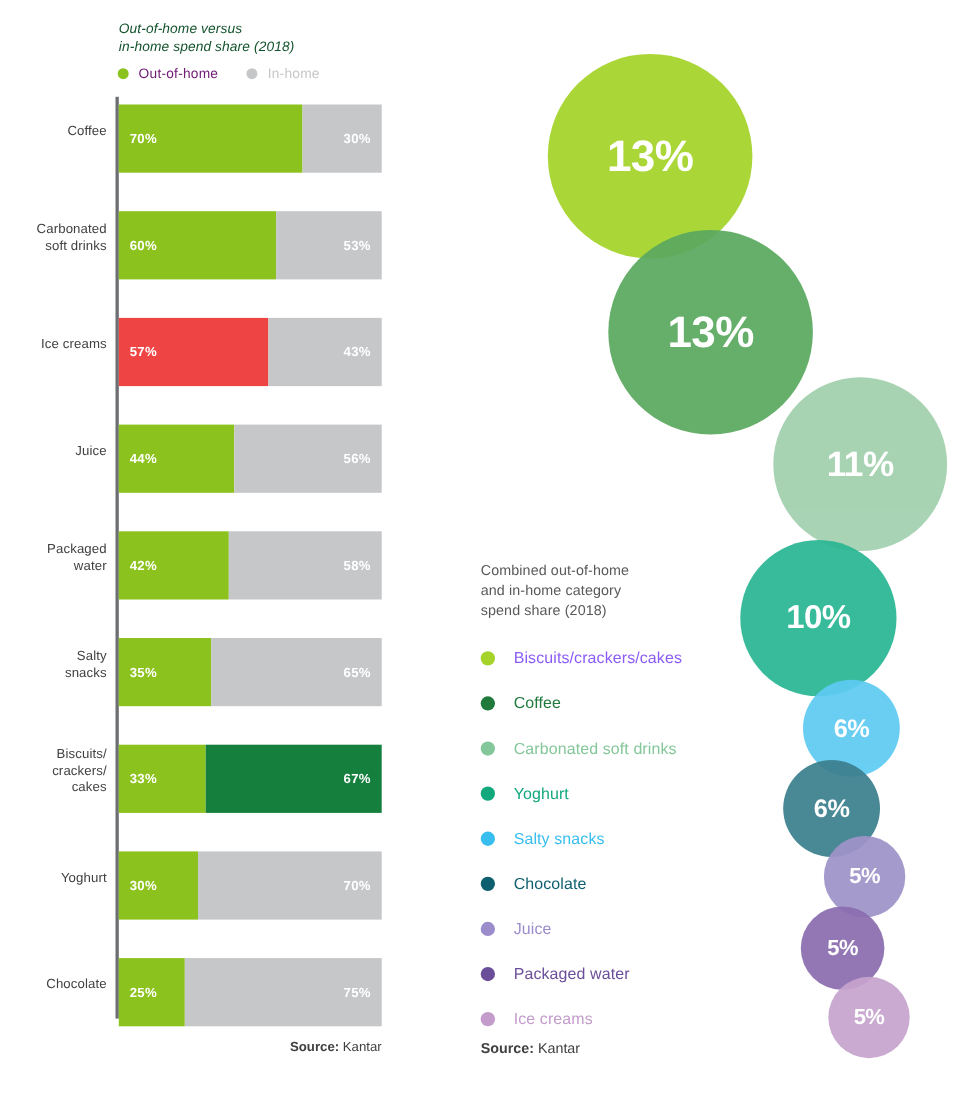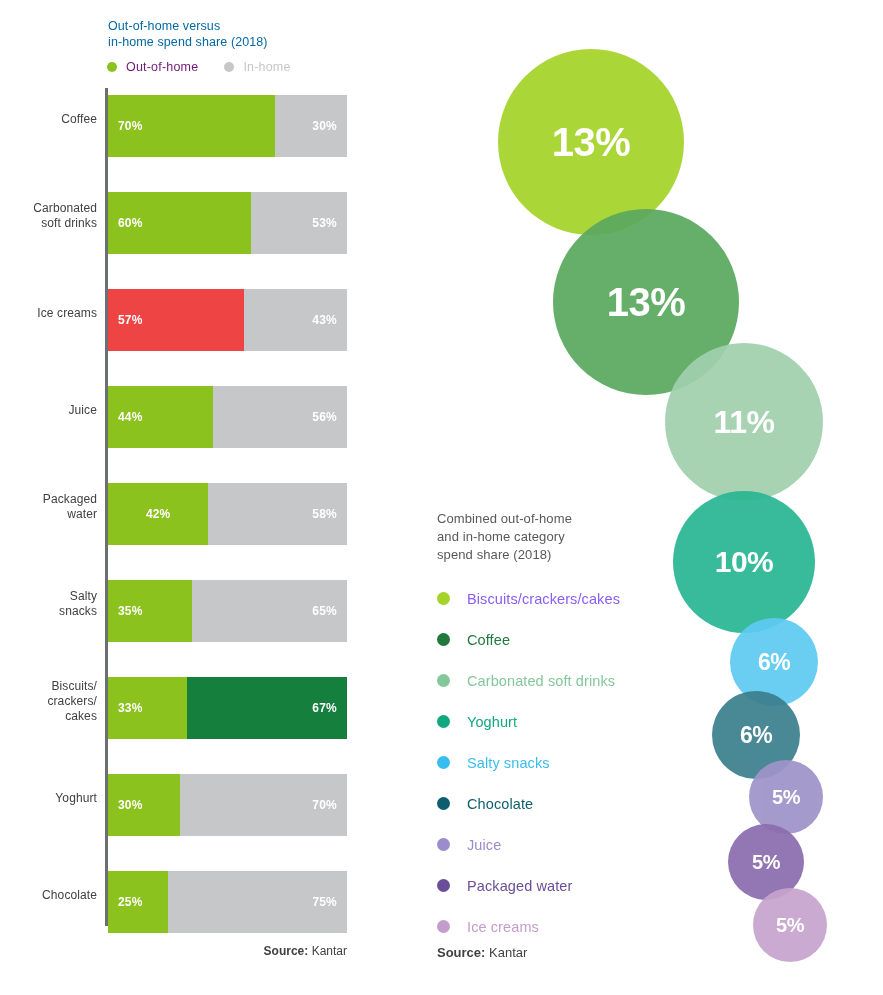--- a/index.html
+++ b/index.html
@@ -9,22 +9,22 @@
     font-family: "Liberation Sans", sans-serif;
     overflow: hidden;
   }
   #root { position: relative; width: 883px; height: 995px; }
 
   
   #bar-panel { position: absolute; left: 0; top: 0; width: 400px; height: 995px; }
 
   .bar-title {
     position: absolute; left: 108px; top: 18px;
-    font-size: 12.5px; line-height: 16px; color: #0369a1;
-    letter-spacing: .1px; white-space: pre-line;
+    font-size: 12.5px; line-height: 16px; color: #14532d;
+    letter-spacing: .1px; white-space: pre-line; font-style: italic;
   }
 
   .bar-legend { position: absolute; left: 107px; top: 60px; display: flex; align-items: center; }
   .bar-legend .lg-item { display: flex; align-items: center; margin-right: 26px; }
   .bar-legend .lg-dot { width: 10px; height: 10px; border-radius: 50%; margin-right: 9px; }
   .bar-legend .lg-label { font-size: 12.5px; letter-spacing: .2px; }
 
   .axis-line { position: absolute; left: 105px; top: 88px; width: 2.5px; height: 838px; background: #6d6e71; }
 
   .bar-rows { position: absolute; left: 0; top: 95px; width: 400px; }
@@ -131,21 +131,21 @@
             </div>
             <div class="seg seg-in" style="width: 56%; background: rgb(198, 199, 201);">
               <span class="seg-val">56%</span>
             </div>
           </div>
         </div>
         <div class="bar-row">
           <div class="bar-cat">Packaged
 water</div>
           <div class="bar-track">
-            <div class="seg seg-out" style="width: 42%; background: rgb(140, 194, 30); justify-content: center;">
+            <div class="seg seg-out" style="width: 42%; background: rgb(140, 194, 30);">
               <span class="seg-val">42%</span>
             </div>
             <div class="seg seg-in" style="width: 58%; background: rgb(198, 199, 201);">
               <span class="seg-val">58%</span>
             </div>
           </div>
         </div>
         <div class="bar-row">
           <div class="bar-cat">Salty
 snacks</div>
@@ -203,21 +203,21 @@
 
   <div id="bubble-panel">
 
     <div id="bubbles-layer">
         <div class="bubble" style="left: 498px; top: 49px; width: 186px; height: 186px; background: rgb(165, 211, 42); opacity: 0.93;">
           <span style="font-size: 40px;">13%</span>
         </div>
         <div class="bubble" style="left: 553px; top: 209px; width: 186px; height: 186px; background: rgb(90, 169, 95); opacity: 0.93;">
           <span style="font-size: 40px;">13%</span>
         </div>
-        <div class="bubble" style="left: 665px; top: 343px; width: 158px; height: 158px; background: rgb(161, 208, 174); opacity: 0.93;">
+        <div class="bubble" style="left: 703px; top: 343px; width: 158px; height: 158px; background: rgb(161, 208, 174); opacity: 0.93;">
           <span style="font-size: 32px;">11%</span>
         </div>
         <div class="bubble" style="left: 673px; top: 491px; width: 142px; height: 142px; background: rgb(42, 182, 147); opacity: 0.93;">
           <span style="font-size: 30px;">10%</span>
         </div>
         <div class="bubble" style="left: 730px; top: 618px; width: 88px; height: 88px; background: rgb(94, 203, 242); opacity: 0.93;">
           <span style="font-size: 23px;">6%</span>
         </div>
         <div class="bubble" style="left: 712px; top: 691px; width: 88px; height: 88px; background: rgb(60, 127, 142); opacity: 0.93;">
           <span style="font-size: 23px;">6%</span>

